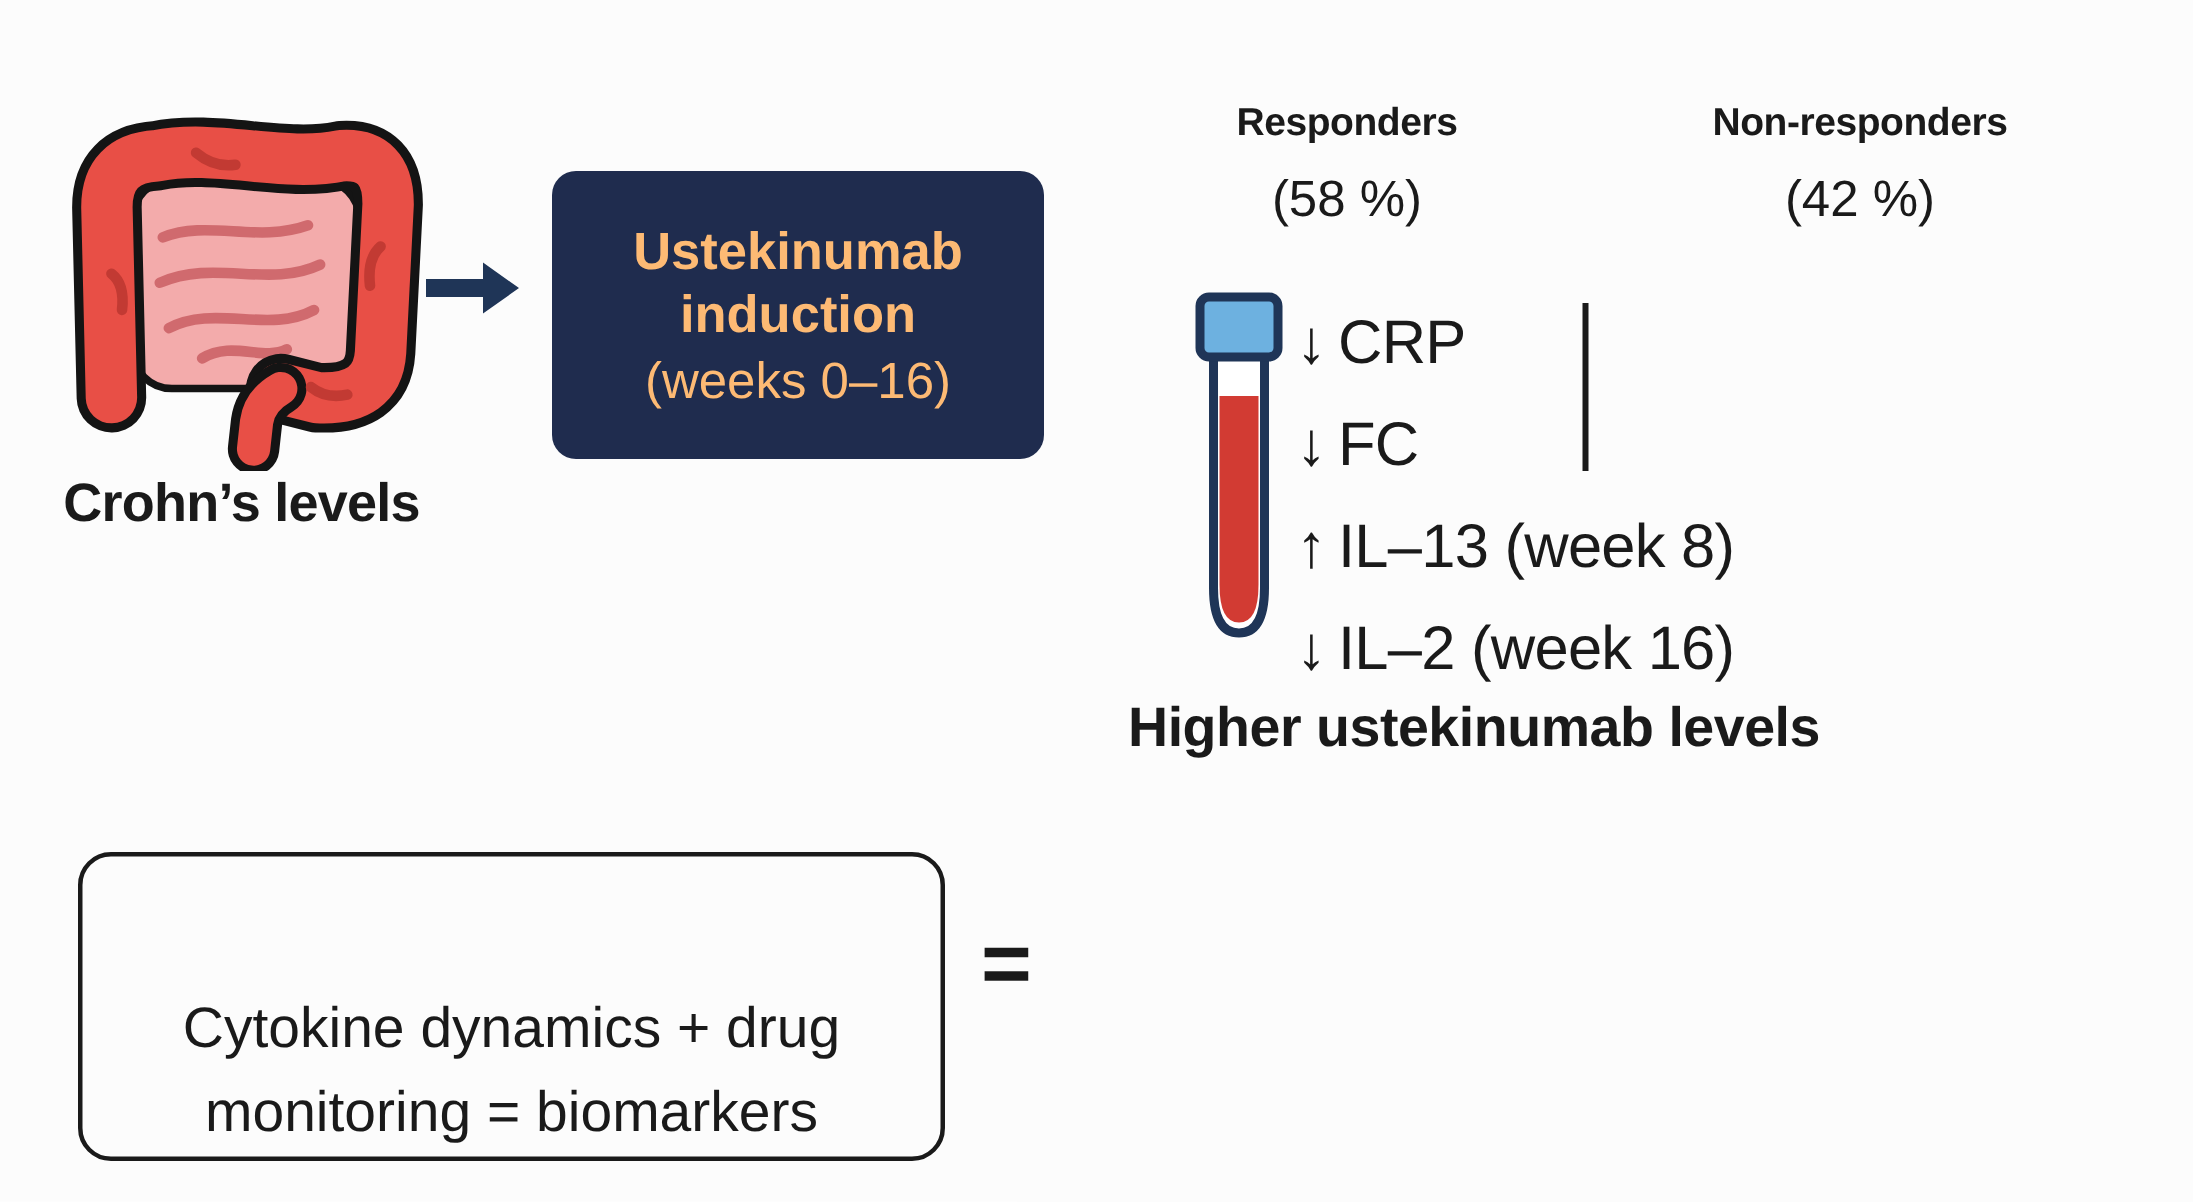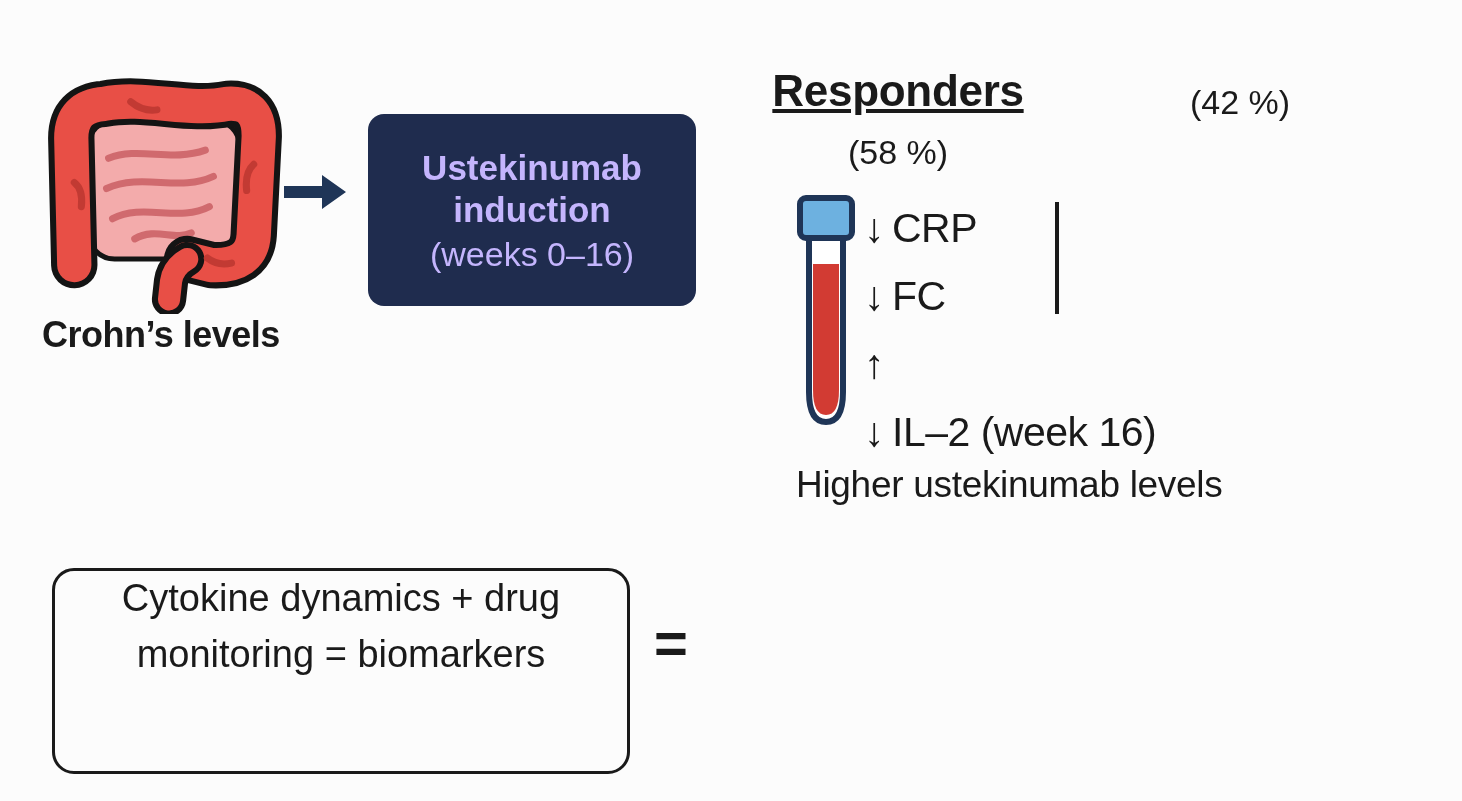--- a/index.html
+++ b/index.html
@@ -13,45 +13,45 @@
     font-family:"Liberation Sans", sans-serif; color:var(--ink); overflow:hidden;
   }
   .abs { position:absolute; }
 
   
   .intestine { left:38px; top:64px; width:252px; height:250px; }
   .crohns-label { left:6px; top:314px; width:310px; text-align:center;
     font-size:36px; font-weight:700; letter-spacing:-0.5px; }
   .flow-arrow { left:284px; top:170px; width:64px; height:44px; }
   .treatment-box { left:368px; top:114px; width:328px; height:192px;
-    background:var(--navy_box); border-radius:16px; color:#c4b5fd;
+    background:var(--navy_box); border-radius:16px; color:#fdba74;
     display:flex; flex-direction:column; align-items:center; justify-content:center; text-align:center; }
   .treatment-title { font-size:35px; font-weight:700; line-height:1.2; width:250px; }
   .treatment-sub { font-size:34px; font-weight:400; margin-top:4px; }
 
   
   .hdr { text-align:center; }
   .hdr-responders { left:758px; top:66px; width:280px; }
   .hdr-nonresponders { left:1080px; top:66px; width:320px; }
-  .hdr-label { font-size:44px; font-weight:700; letter-spacing:-0.3px;text-decoration:underline; }
+  .hdr-label { font-size:26px; font-weight:700; letter-spacing:-0.3px; }
   .hdr-pct { font-size:34px; font-weight:400; margin-top:17px; }
 
   .tube { left:795px; top:194px; width:62px; height:238px; }
 
   .markers { left:864px; top:194px; }
   .marker-row { height:68px; display:flex; align-items:center; font-size:41px; font-weight:400; letter-spacing:-0.5px; }
   .marker-arrow { margin-right:8px; }
 
   .divider { left:1055px; top:202px; width:4px; height:112px; background:var(--ink); }
 
-  .higher-levels { left:796px; top:464px; font-size:37px; font-weight:400; letter-spacing:-0.3px;text-align:right; }
+  .higher-levels { left:752px; top:464px; font-size:37px; font-weight:700; letter-spacing:-0.3px;text-align:right; }
 
   
   .concl-box { border:3px solid var(--ink); border-radius:22px; background:transparent;
-    display:flex; flex-direction:column; align-items:center; justify-content:flex-start; text-align:center; }
+    display:flex; flex-direction:column; align-items:center; justify-content:flex-end; text-align:center; }
   .concl-left { left:52px; top:568px; width:572px; height:200px; font-size:38px; line-height:1.47; }
   .equals { left:640px; top:606px; width:62px; height:72px; display:flex; align-items:center;
     justify-content:center; font-size:58px; font-weight:800; }
   .concl-right { left:714px; top:568px; width:724px; height:97px; font-size:40px; border-radius:20px; }
 
   svg { display:block; width:100%; height:100%; }
   .colon-outline { fill:none; stroke:#141414; stroke-width:46; stroke-linecap:round; stroke-linejoin:round; }
   .colon-fill { fill:none; stroke:var(--colon_red); stroke-width:34; stroke-linecap:round; stroke-linejoin:round; }
   .rectum-outline { fill:none; stroke:#141414; stroke-width:34; stroke-linecap:round; stroke-linejoin:round; }
   .rectum-fill { fill:none; stroke:var(--colon_red); stroke-width:22; stroke-linecap:round; stroke-linejoin:round; }
@@ -98,20 +98,21 @@
     <div class="treatment-title">Ustekinumab induction</div>
     <div class="treatment-sub">(weeks 0–16)</div>
   </div>
 
   <div class="abs hdr hdr-responders">
     <div class="hdr-label">Responders</div>
     <div class="hdr-pct">(58 %)</div>
   </div>
 
   <div class="abs hdr hdr-nonresponders">
+    <div class="hdr-label">Non-responders</div>
     <div class="hdr-pct">(42 %)</div>
   </div>
 
   <div class="abs tube">
     <svg viewBox="0 0 62 238" aria-hidden="true">
       <path class="tube-body" d="M14 40 L14 198 Q14 228 31 228 Q48 228 48 198 L48 40 Z"></path>
       <path class="tube-blood" d="M18 70 L18 196 Q18 221 31 221 Q44 221 44 196 L44 70 Z"></path>
       <rect class="tube-cap" x="5" y="4" width="52" height="40" rx="6"></rect>
     </svg>
   </div>
@@ -120,20 +121,21 @@
     <div class="marker-row">
       <span class="marker-arrow">↓</span>
       <span>CRP</span>
     </div>
     <div class="marker-row">
       <span class="marker-arrow">↓</span>
       <span>FC</span>
     </div>
     <div class="marker-row">
       <span class="marker-arrow">↑</span>
+      <span>IL–13 (week 8)</span>
     </div>
     <div class="marker-row">
       <span class="marker-arrow">↓</span>
       <span>IL–2 (week 16)</span>
     </div>
   </div>
 
   <div class="abs divider"></div>
 
   <div class="abs higher-levels">Higher ustekinumab levels</div>

